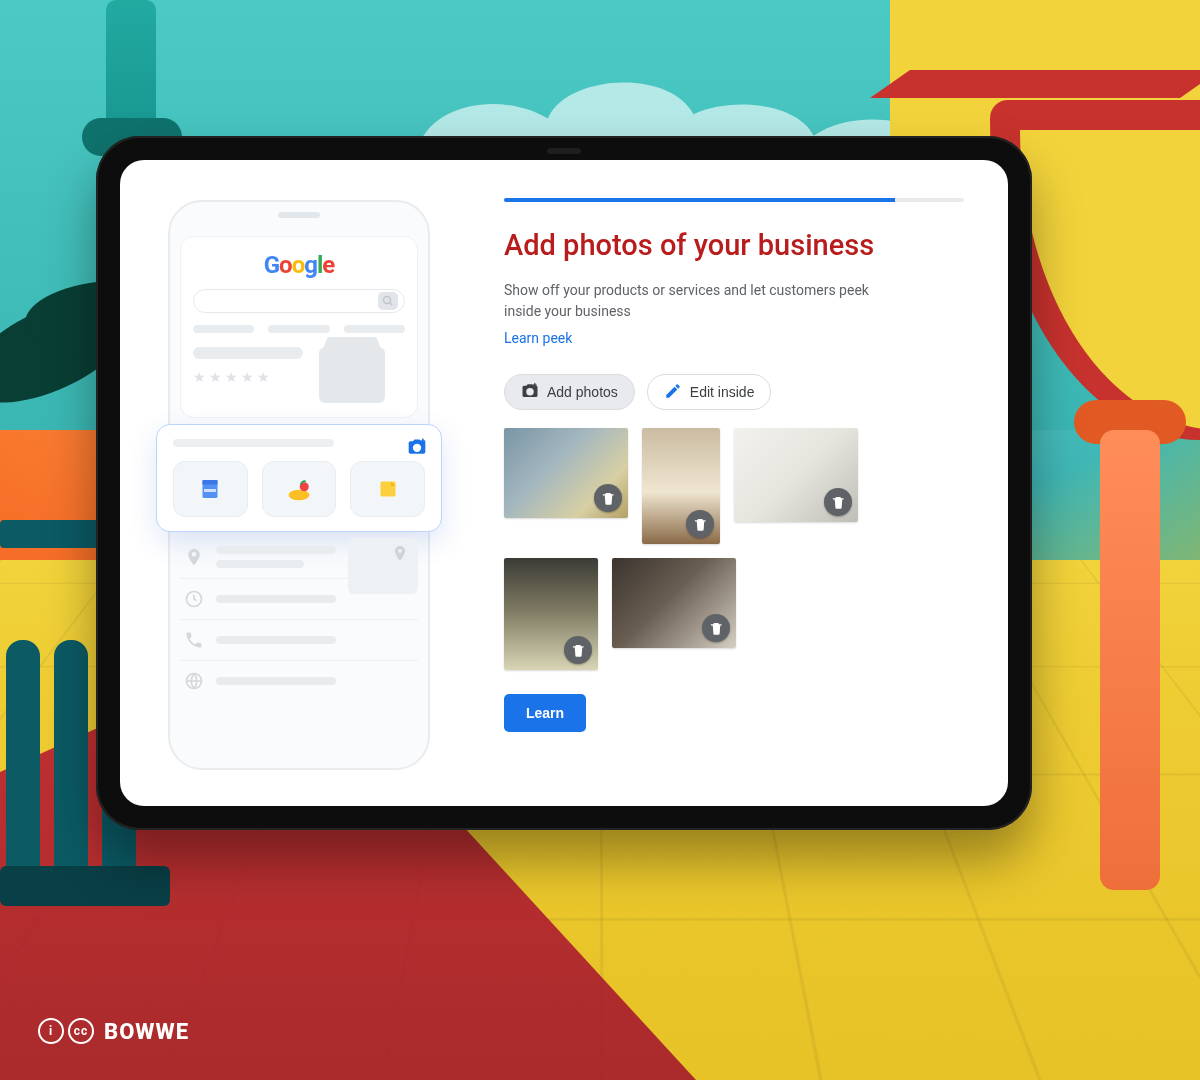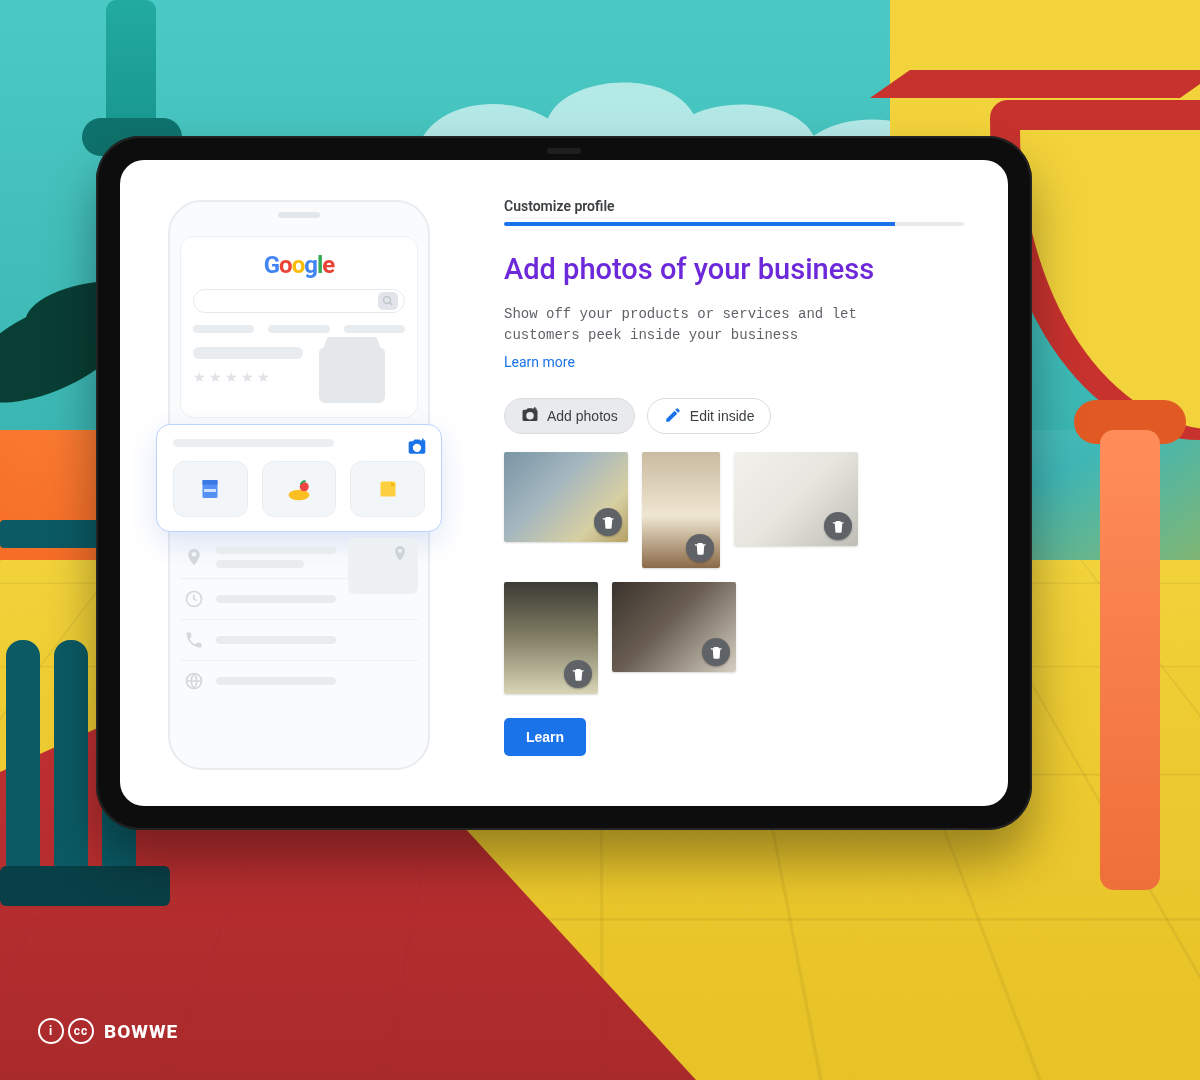--- a/index.html
+++ b/index.html
@@ -52,21 +52,21 @@
   .arch-right { right:0; top:100px; width:210px; height:760px;}
   .arch-right .col{position:absolute;right:40px;top:330px;width:60px;height:460px;background:linear-gradient(#ff8d5a,#ef6f3a);border-radius:14px;}
   .arch-right .cap{position:absolute;right:14px;top:300px;width:112px;height:44px;background:#e25a23;border-radius:30px;}
   .arch-right .arch{position:absolute;right:0;top:0;width:210px;height:340px;background:#c7322e;border-bottom-left-radius:210px 320px;border-top-left-radius:18px;}
   .arch-right .arch-inset{position:absolute;right:-20px;top:30px;width:200px;height:300px;background:#f2d33b;border-bottom-left-radius:200px 300px;}
   .building-top{position:absolute;right:0;top:0;width:310px;height:200px;background:#f2d33b;}
   .building-top .roof{position:absolute;top:70px;right:0;left:0;height:28px;background:#c7322e;transform:skewX(-55deg);transform-origin:left;}
   .watermark{position:absolute;left:38px;bottom:36px;display:flex;gap:10px;align-items:center;color:#fff;letter-spacing:1px;}
   .watermark .cc{display:flex;gap:4px;}
   .watermark .cc span{width:26px;height:26px;border:2.2px solid #fff;border-radius:50%;display:flex;align-items:center;justify-content:center;font-size:12px;font-weight:700;}
-  .watermark .brand{font-weight:800;font-size:19px;}
+  .watermark .brand{font-weight:800;font-size:22px;}
 
   
   .tablet {
     position:absolute; left:96px; top:136px; width:936px; height:694px;
     background:#0d0d0d; border-radius:44px; padding:24px;
     box-shadow:0 30px 50px rgba(0,0,0,0.35), inset 0 0 0 2px #222;
   }
   .tablet .camera{position:absolute;top:12px;left:50%;transform:translateX(-50%);width:34px;height:6px;background:#1e1e1e;border-radius:10px;}
   .screen{width:100%;height:100%;background:#fff;border-radius:24px;position:relative;overflow:hidden;}
   .content{position:absolute;inset:0;padding:30px 44px 30px 34px;display:flex;gap:60px;}
@@ -105,22 +105,22 @@
   .info-row .shim{height:8px;width:120px;}
   .info-row .shim.s{width:88px;margin-top:6px;}
   .mapthumb{position:absolute;right:0;top:2px;width:70px;height:56px;background:#eef1f3;border-radius:6px;display:flex;align-items:flex-start;justify-content:flex-end;padding:6px;}
   .mapthumb svg{color:#cdd3d8;}
 
   
   .panel{flex:1;padding-top:8px;}
   .step-label{font-size:14px;font-weight:600;color:#3c4043;margin-bottom:8px;}
   .progress{height:4px;width:100%;background:#e8eaed;border-radius:4px;overflow:hidden;margin-bottom:26px;}
   .progress .fill{height:100%;width:85%;background:#1a73e8;}
-  h1.title{font-size:29px;color:#6d28d9;font-weight:500;margin-bottom:18px;}
-  .desc{font-size:14px;color:#5f6368;line-height:1.5;max-width:380px;margin-bottom:6px;font-family:Liberation Mono, monospace;}
+  h1.title{font-size:29px;color:#b91c1c;font-weight:500;margin-bottom:18px;}
+  .desc{font-size:14px;color:#5f6368;line-height:1.5;max-width:380px;margin-bottom:6px;}
   .learn{font-size:14px;color:#1a73e8;text-decoration:none;display:inline-block;margin-bottom:28px;}
   .btn-row{display:flex;gap:12px;margin-bottom:18px;}
   .chip{display:inline-flex;align-items:center;gap:8px;height:36px;padding:10px 16px;border-radius:20px;border:1px solid #dadce0;background:#fff;font-size:14px;color:#3c4043;cursor:pointer;}
   .chip.selected{background:#e8eaed;}
   .chip svg{width:18px;height:18px;}
   .chip .cam-i{color:#3c4043;}
   .chip .pen-i{color:#1a73e8;}
   .gallery{display:flex;flex-wrap:wrap;gap:14px;max-width:430px;}
   .photo{position:relative;border-radius:2px;overflow:hidden;background:#888;box-shadow:0 1px 2px rgba(0,0,0,0.15);}
   .photo:nth-child(1){width:124px;height:90px;background:linear-gradient(135deg,#7a95a5,#a4b7bf 40%,#d7cfa3 75%,#b4a064);}
@@ -298,27 +298,26 @@
                     <path d="M3 12h18M12 3a14 14 0 0 1 0 18M12 3a14 14 0 0 0 0 18"></path>
                   </svg>
                 </div>
               <div class="shim"></div>
             </div>
           </div>
         </div>
       </div>
 
       <div class="panel">
-        <div class="step-label">Customize profile</div>
         <div class="progress">
             <div class="fill" style="width:85%"></div>
           </div>
         <h1 class="title">Add photos of your business</h1>
         <p class="desc">Show off your products or services and let customers peek inside your business</p>
-        <a class="learn" href="#">Learn more</a>
+        <a class="learn" href="#">Learn peek</a>
 
         <div class="btn-row">
           <button class="chip selected">
             <span class="cam-i">
               <svg viewBox="0 0 24 24" fill="currentColor">
                   <path d="M20 5h-3l-2-2h-6l-2 2H4a2 2 0 0 0-2 2v11a2 2 0 0 0 2 2h16a2 2 0 0 0 2-2V7a2 2 0 0 0-2-2zm-8 13a5 5 0 1 1 0-10 5 5 0 0 1 0 10z"></path>
                   <circle cx="12" cy="13" r="2.6" fill="#e8eaed"></circle>
                   <rect x="17.5" y="1.5" width="1.8" height="5"></rect>
                   <rect x="15.8" y="3.2" width="5" height="1.8"></rect>
                 </svg>

